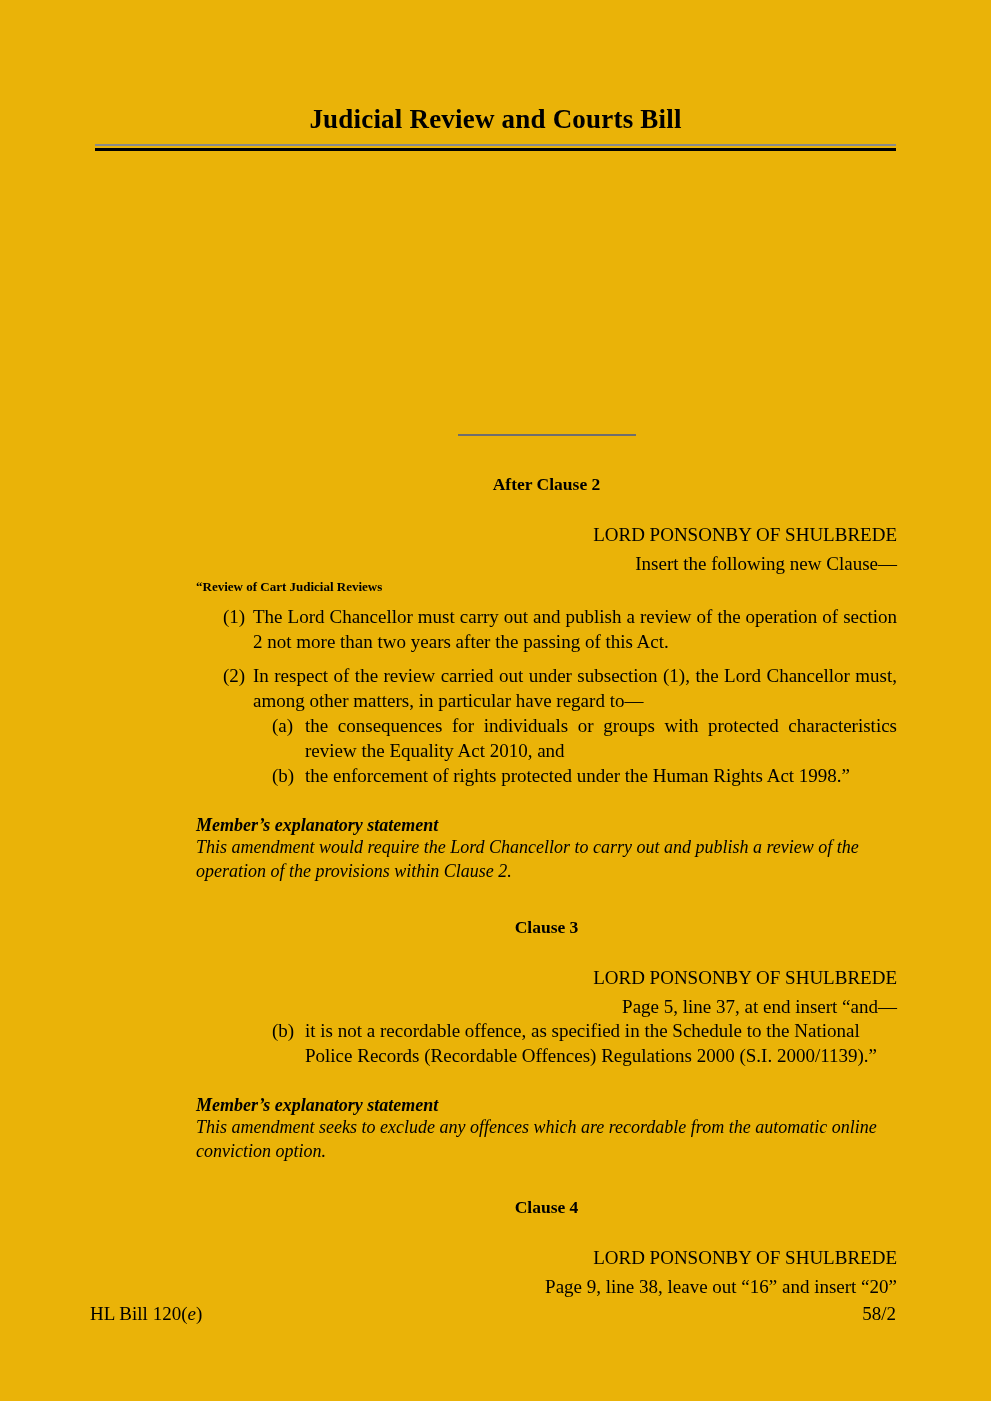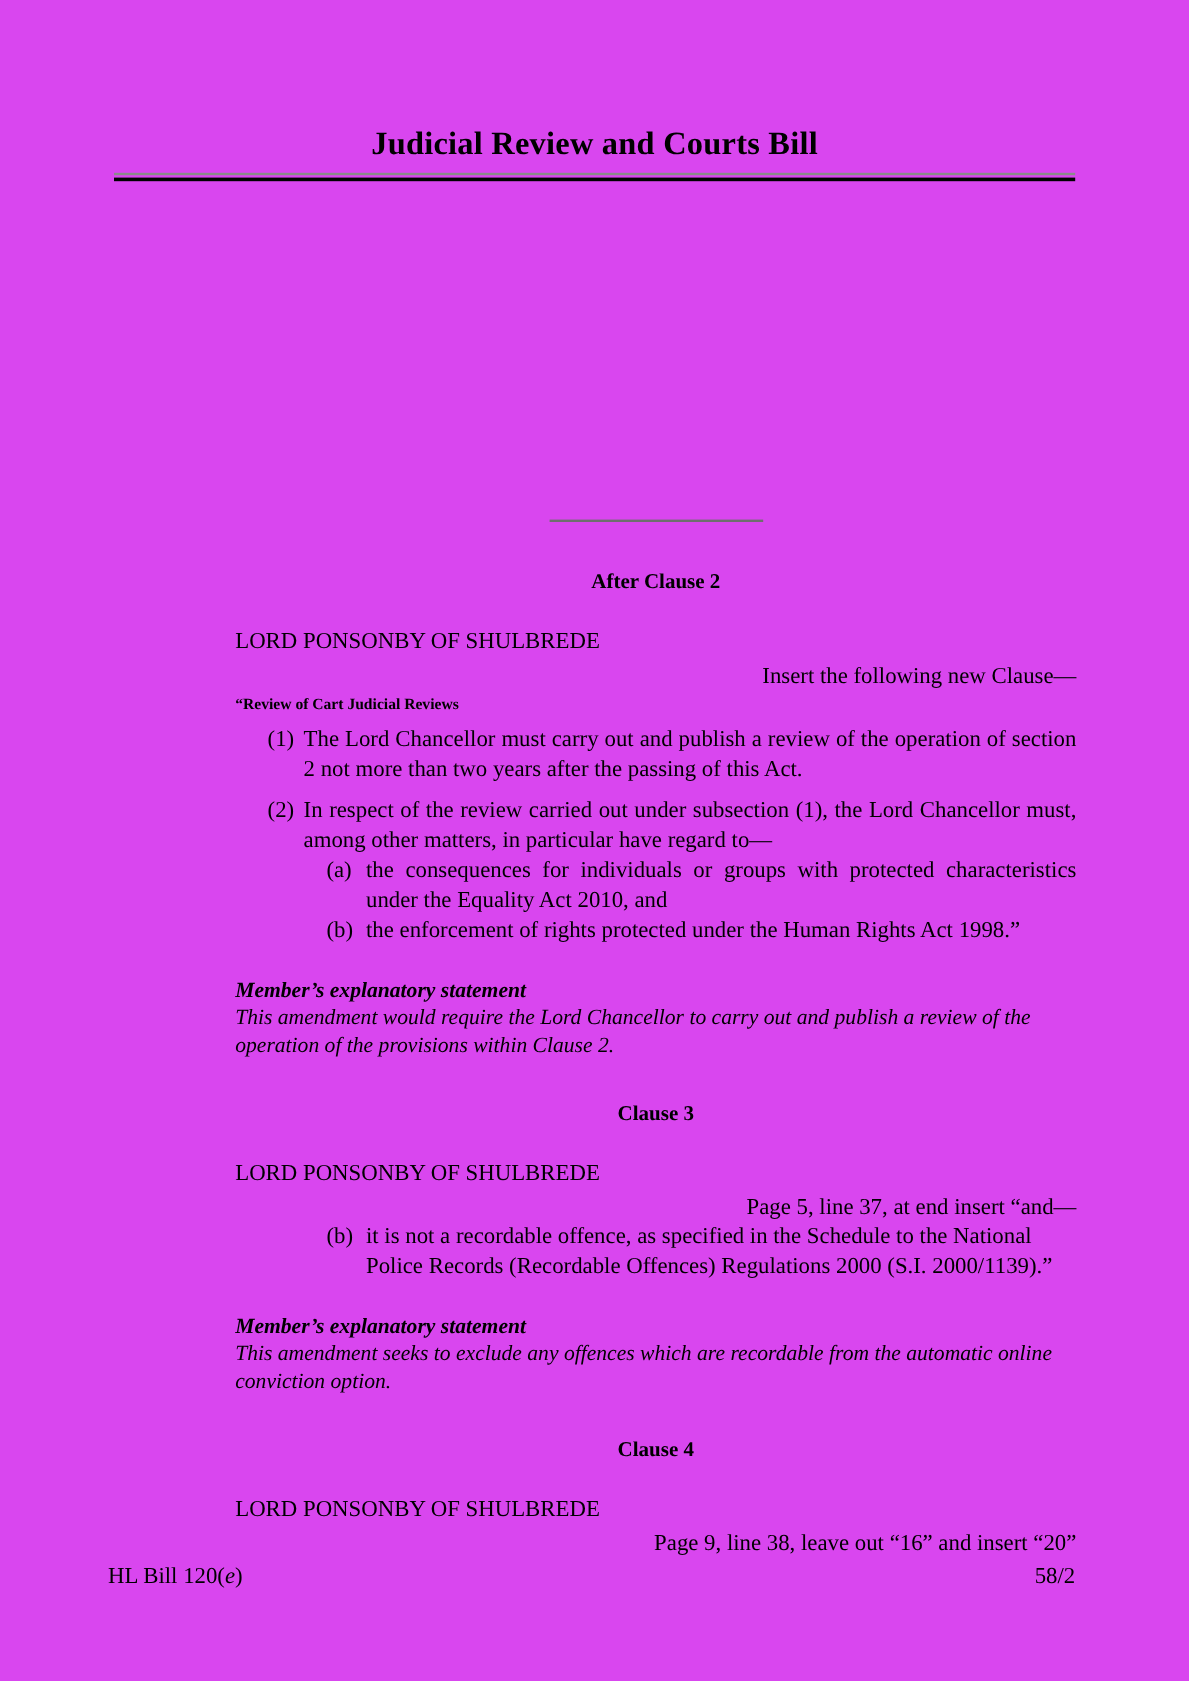--- a/index.html
+++ b/index.html
@@ -8,21 +8,21 @@
     background: #ffffff;
   }
   body {
     font-family: "Liberation Serif", "DejaVu Serif", serif;
     color: #000000;
   }
   .page {
     position: relative;
     width: 991px;
     height: 1401px;
-    background: #d946ef;
+    background: #eab308;
     overflow: hidden;
     box-sizing: border-box;
   }
 
   
   .title-block {
     position: absolute;
     left: 95px;
     top: 104px;
     width: 801px;
@@ -79,21 +79,21 @@
     width: 701px;
   }
 
   .clause-heading {
     text-align: center;
     font-weight: bold;
     font-size: 17.5px;
     margin: 0;
   }
   .member-name {
-    text-align: left;
+    text-align: right;
     font-size: 19px;
     margin: 0;
   }
   .lead-line {
     font-size: 19px;
     margin: 0;
     text-align: right;
   }
   .new-clause-title {
     font-size: 13px;
@@ -204,21 +204,21 @@
       <span class="marker">(1)</span>
       <span>The Lord Chancellor must carry out and publish a review of the operation of section 2 not more than two years after the passing of this Act.</span>
     </div>
     <div class="sp-para"></div>
     <div class="lvl1">
       <span class="marker">(2)</span>
       <span>In respect of the review carried out under subsection (1), the Lord Chancellor must, among other matters, in particular have regard to—</span>
     </div>
     <div class="lvl2">
       <span class="marker">(a)</span>
-      <span>the consequences for individuals or groups with protected characteristics under the Equality Act 2010, and</span>
+      <span>the consequences for individuals or groups with protected characteristics review the Equality Act 2010, and</span>
     </div>
     <div class="lvl2 nojust">
       <span class="marker">(b)</span>
       <span>the enforcement of rights protected under the Human Rights Act 1998.”</span>
     </div>
 
     <div class="sp-block-lg"></div>
     <div class="es-heading">Member’s explanatory statement</div>
     <div class="es-body">This amendment would require the Lord Chancellor to carry out and publish a review of the operation of the provisions within Clause 2.</div>
 

